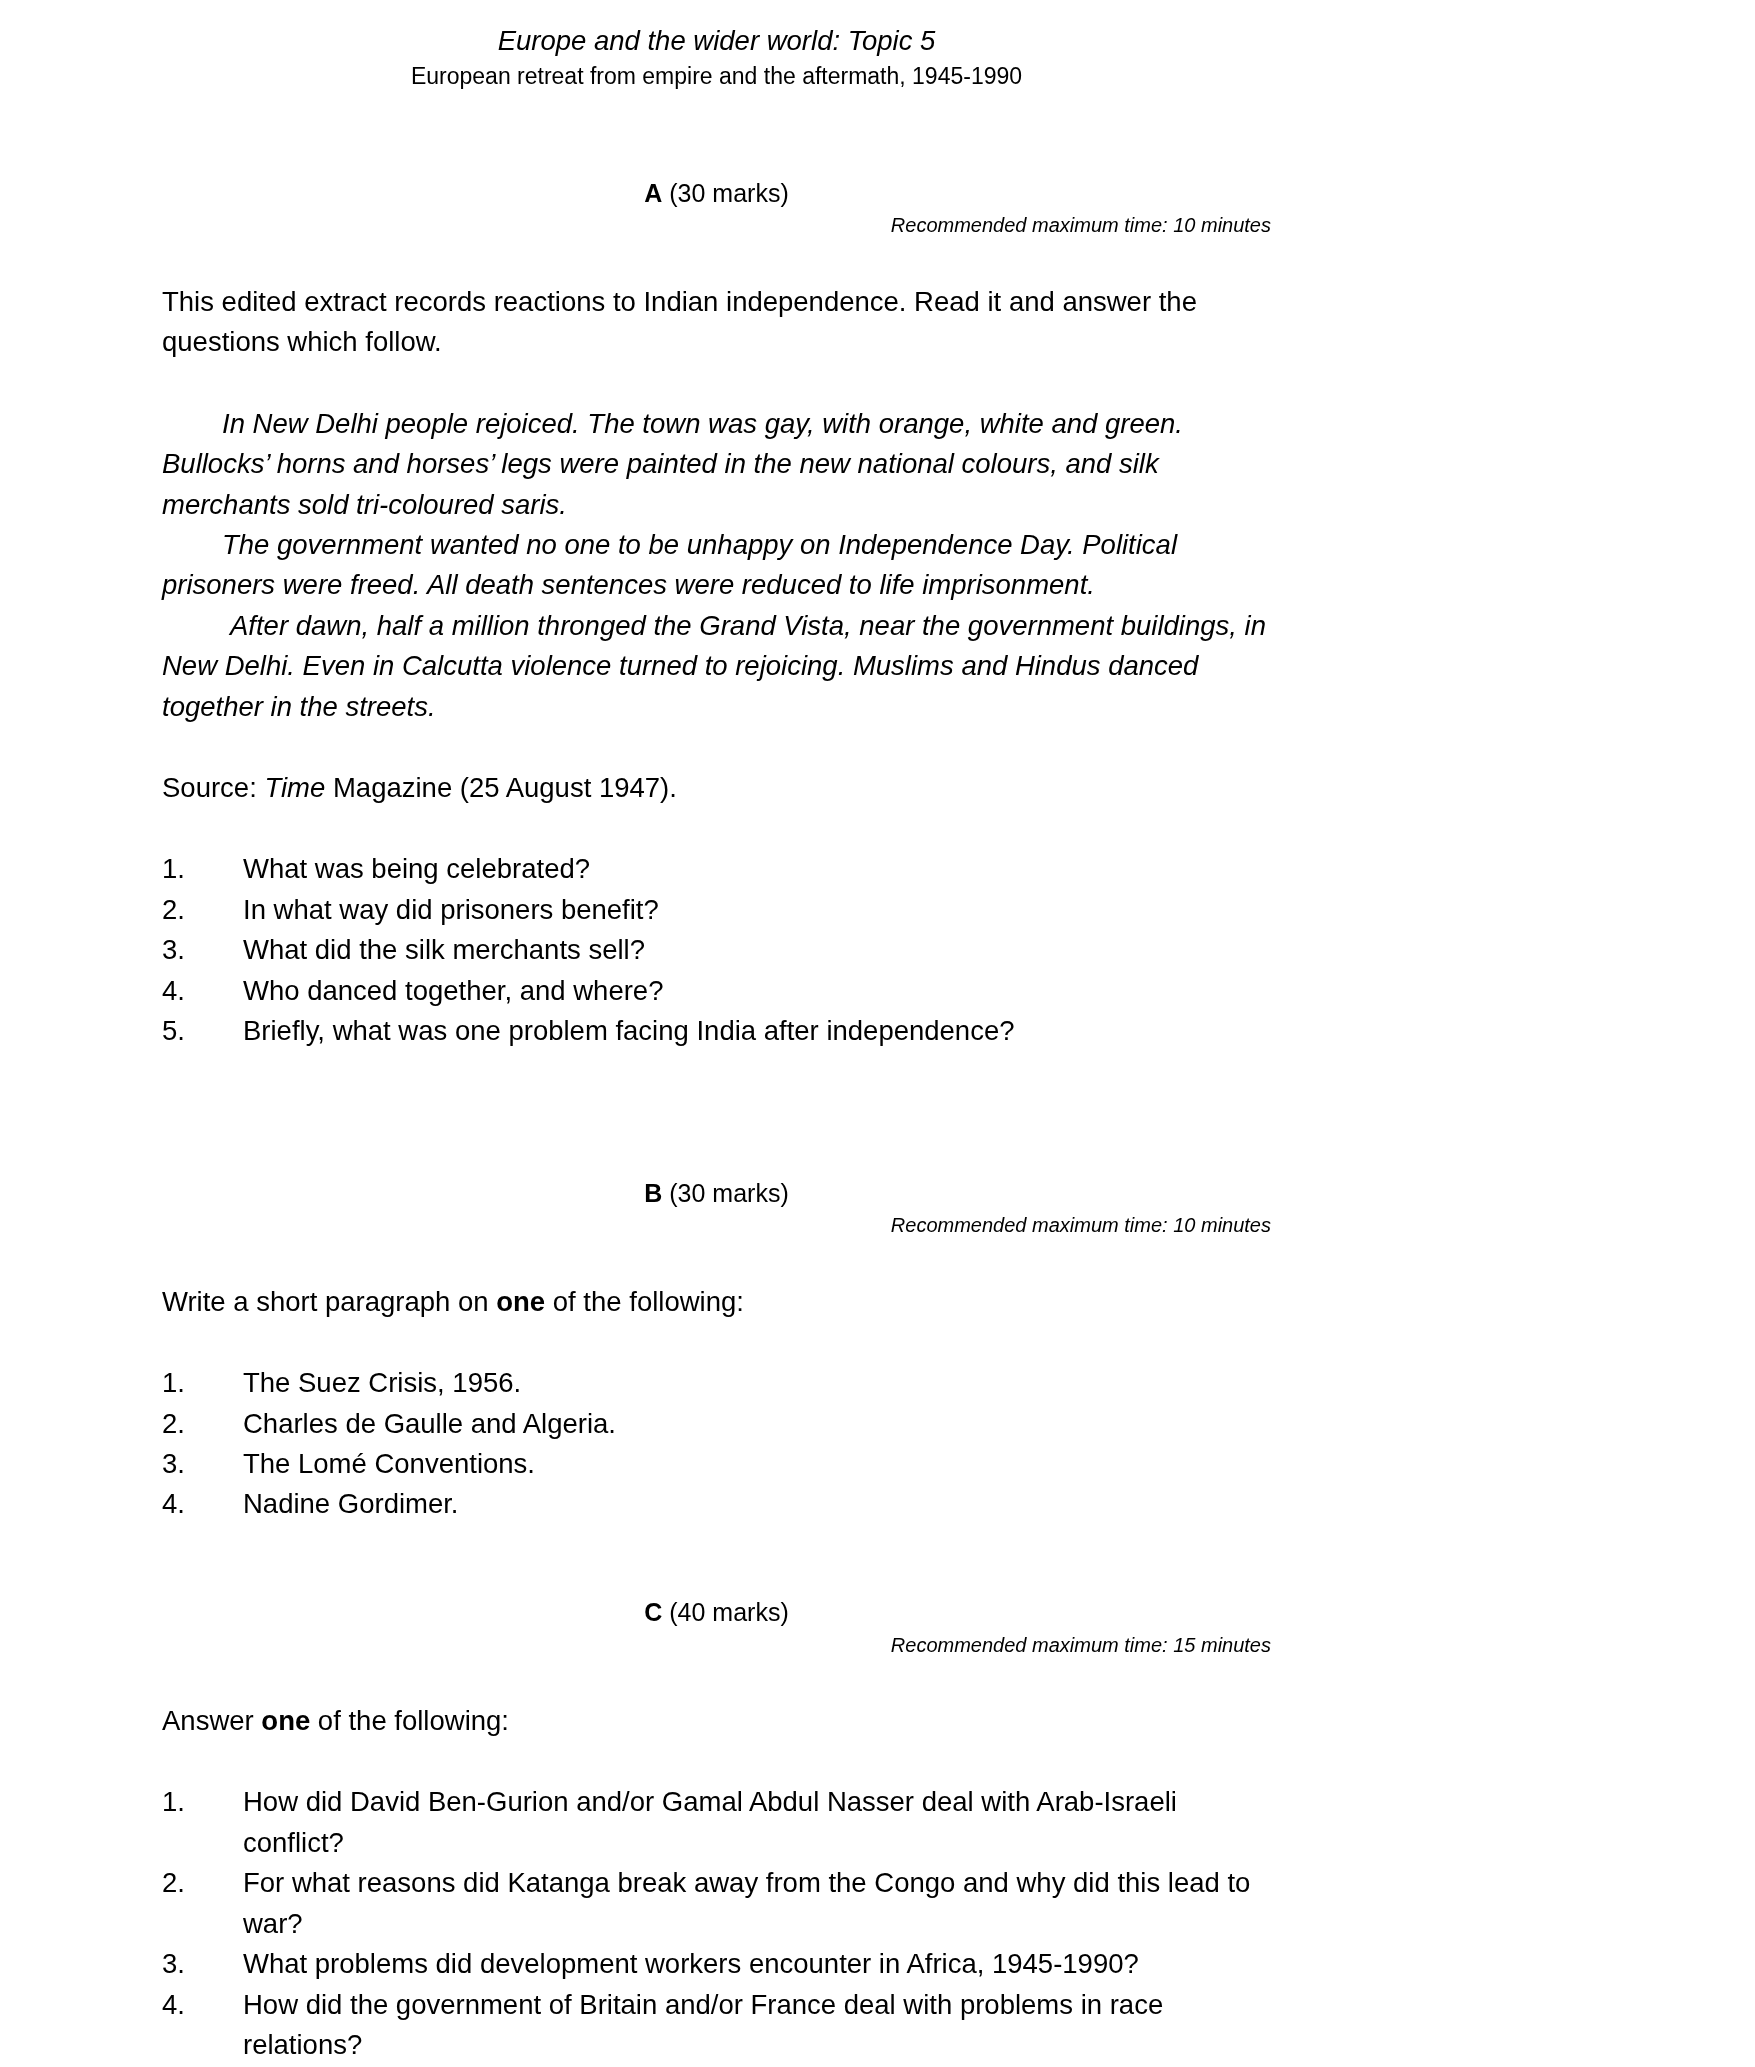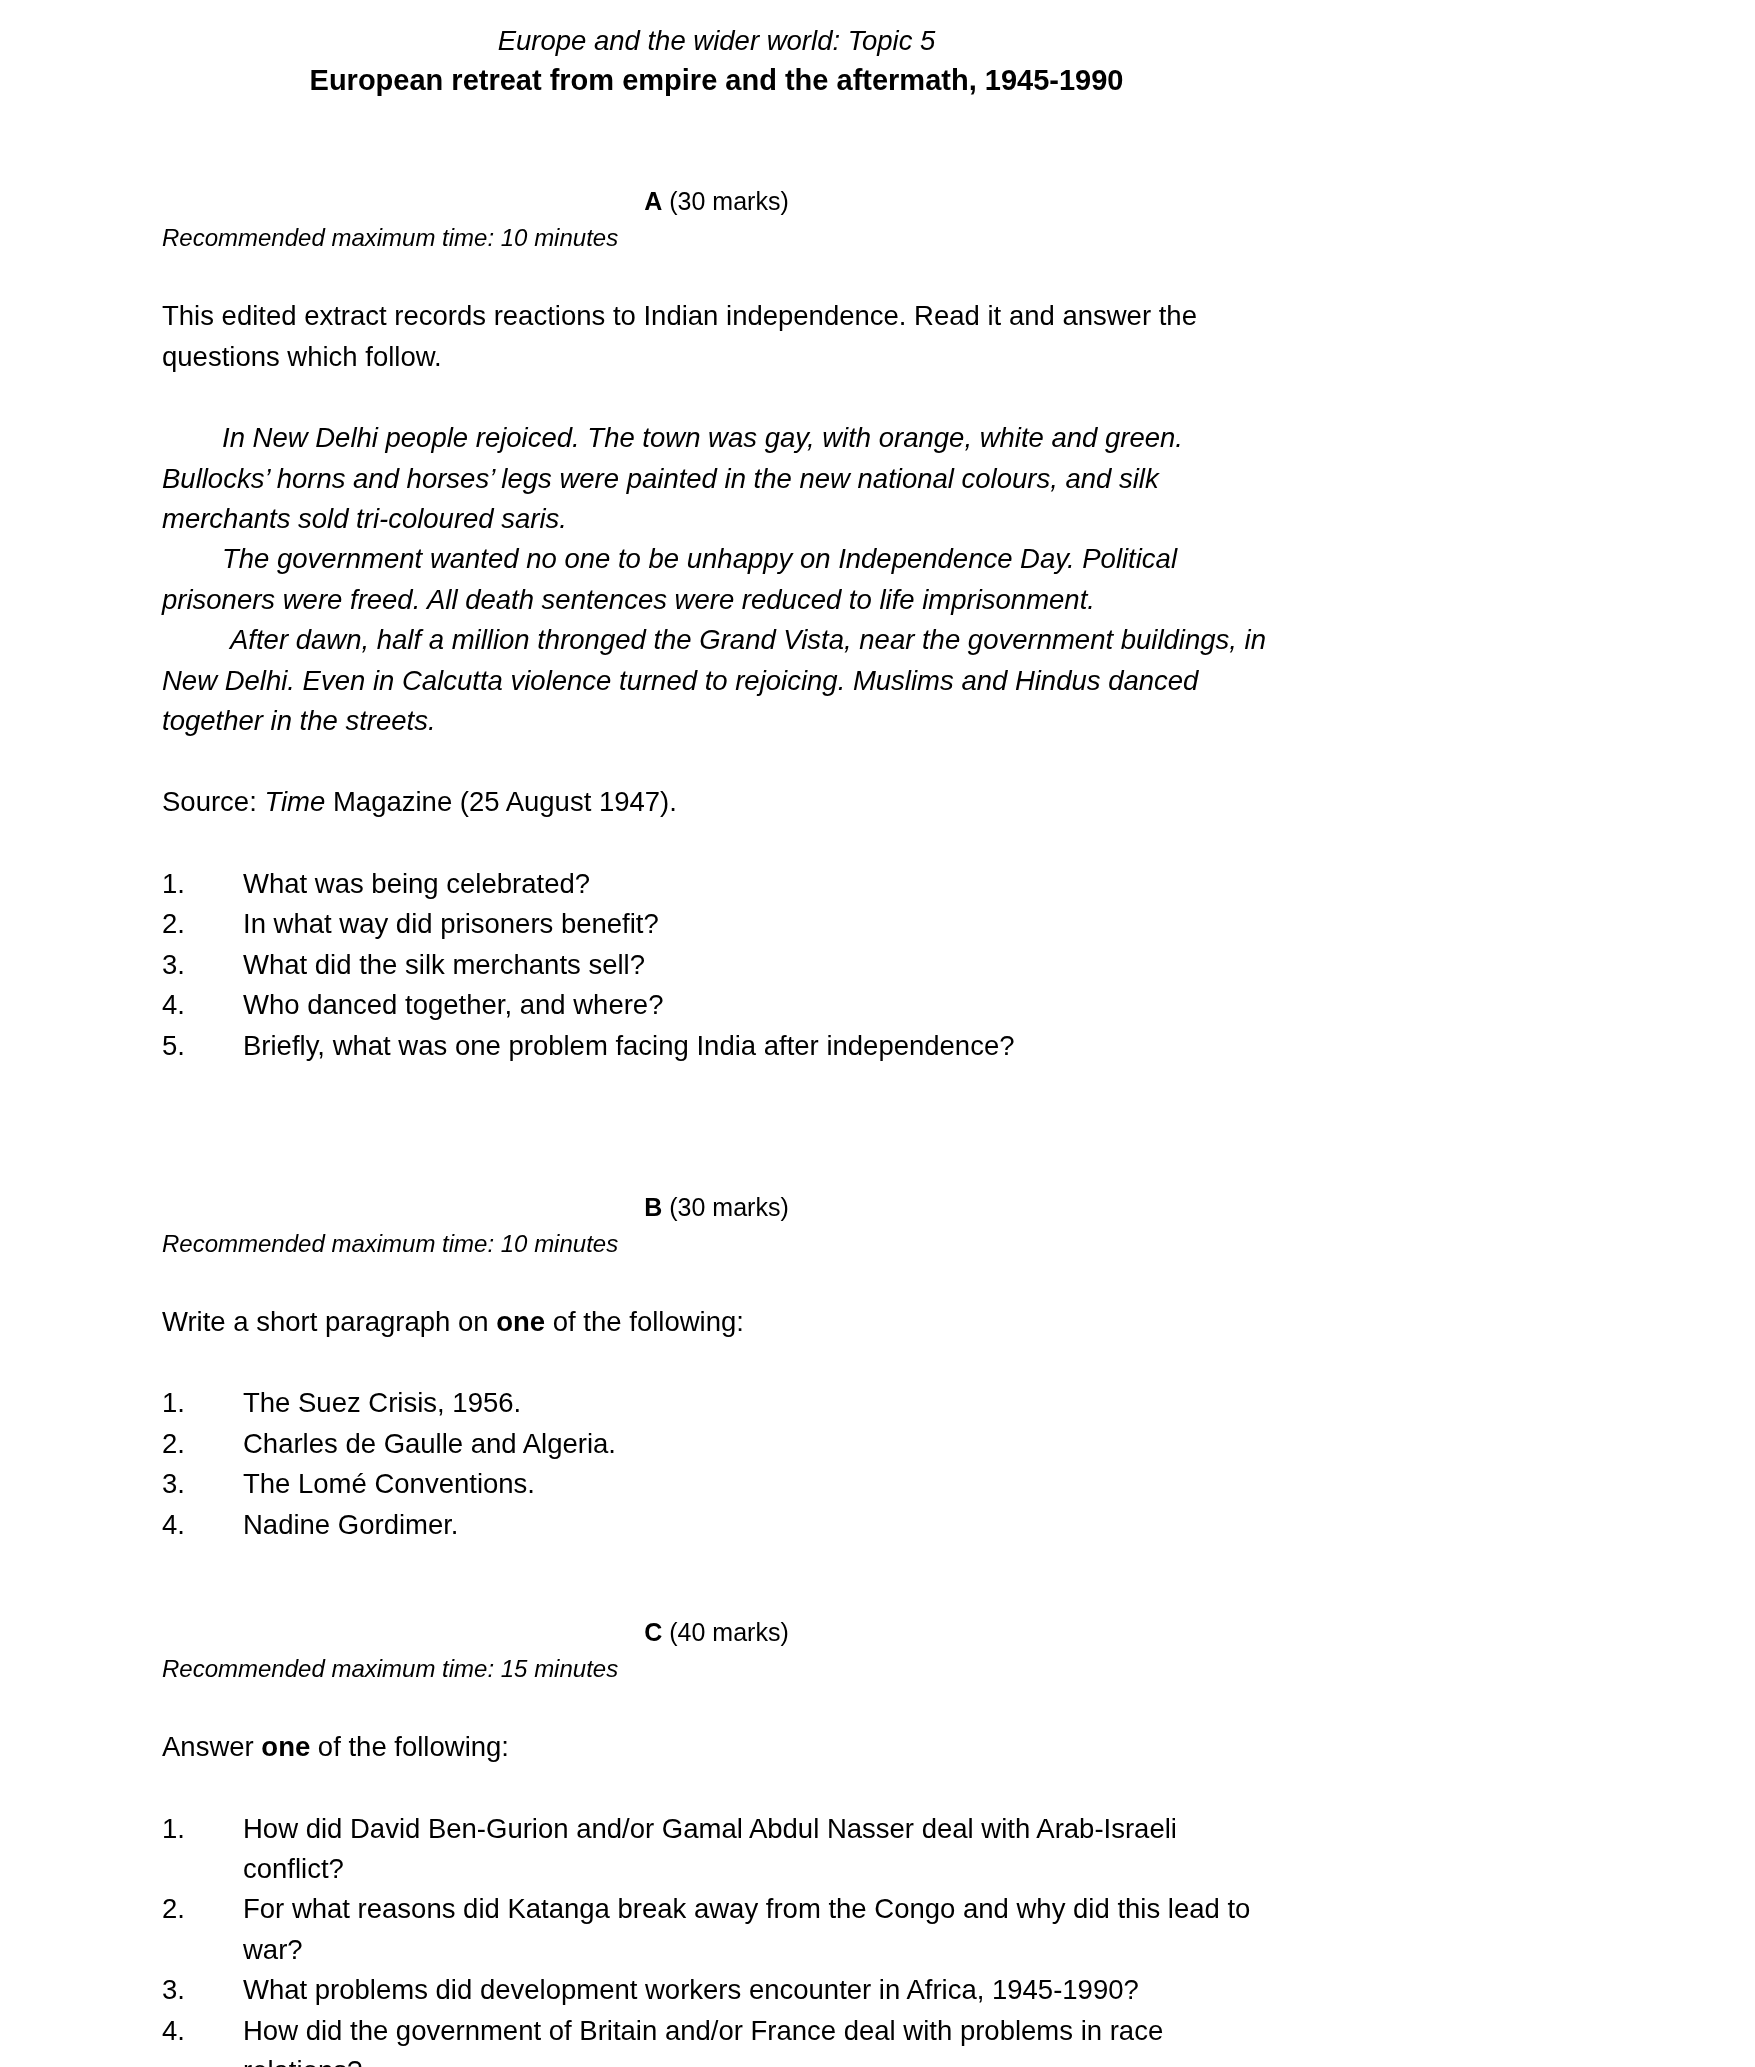--- a/index.html
+++ b/index.html
@@ -28,39 +28,39 @@
   .bold { font-weight: bold; margin-top: 42px; }
 
   .title-line-1 {
     text-align: center;
     font-style: italic;
     font-size: 27.5px;
     line-height: 1.42;
   }
   .title-line-2 {
     text-align: center;
-    font-weight: bold;
-    font-size: 29px;
+    font-weight: normal;
+    font-size: 23px;
     line-height: 1.42;
   }
 
   .spacer-lg { height: 54px; }
   .spacer-md { height: 41px; }
 
   .section-head {
     text-align: center;
     font-size: 25px;
     line-height: 1.47;
     margin-top: 28px;
   }
   .section-head .letter { font-weight: bold; }
   .section-time {
-    text-align: left;
+    text-align: right;
     font-style: italic;
-    font-size: 24px;
+    font-size: 20px;
     line-height: 1.47;
   }
 
   .para {
     font-size: 27.5px;
     line-height: 1.47;
     text-align: left;
   }
 
   .extract {

